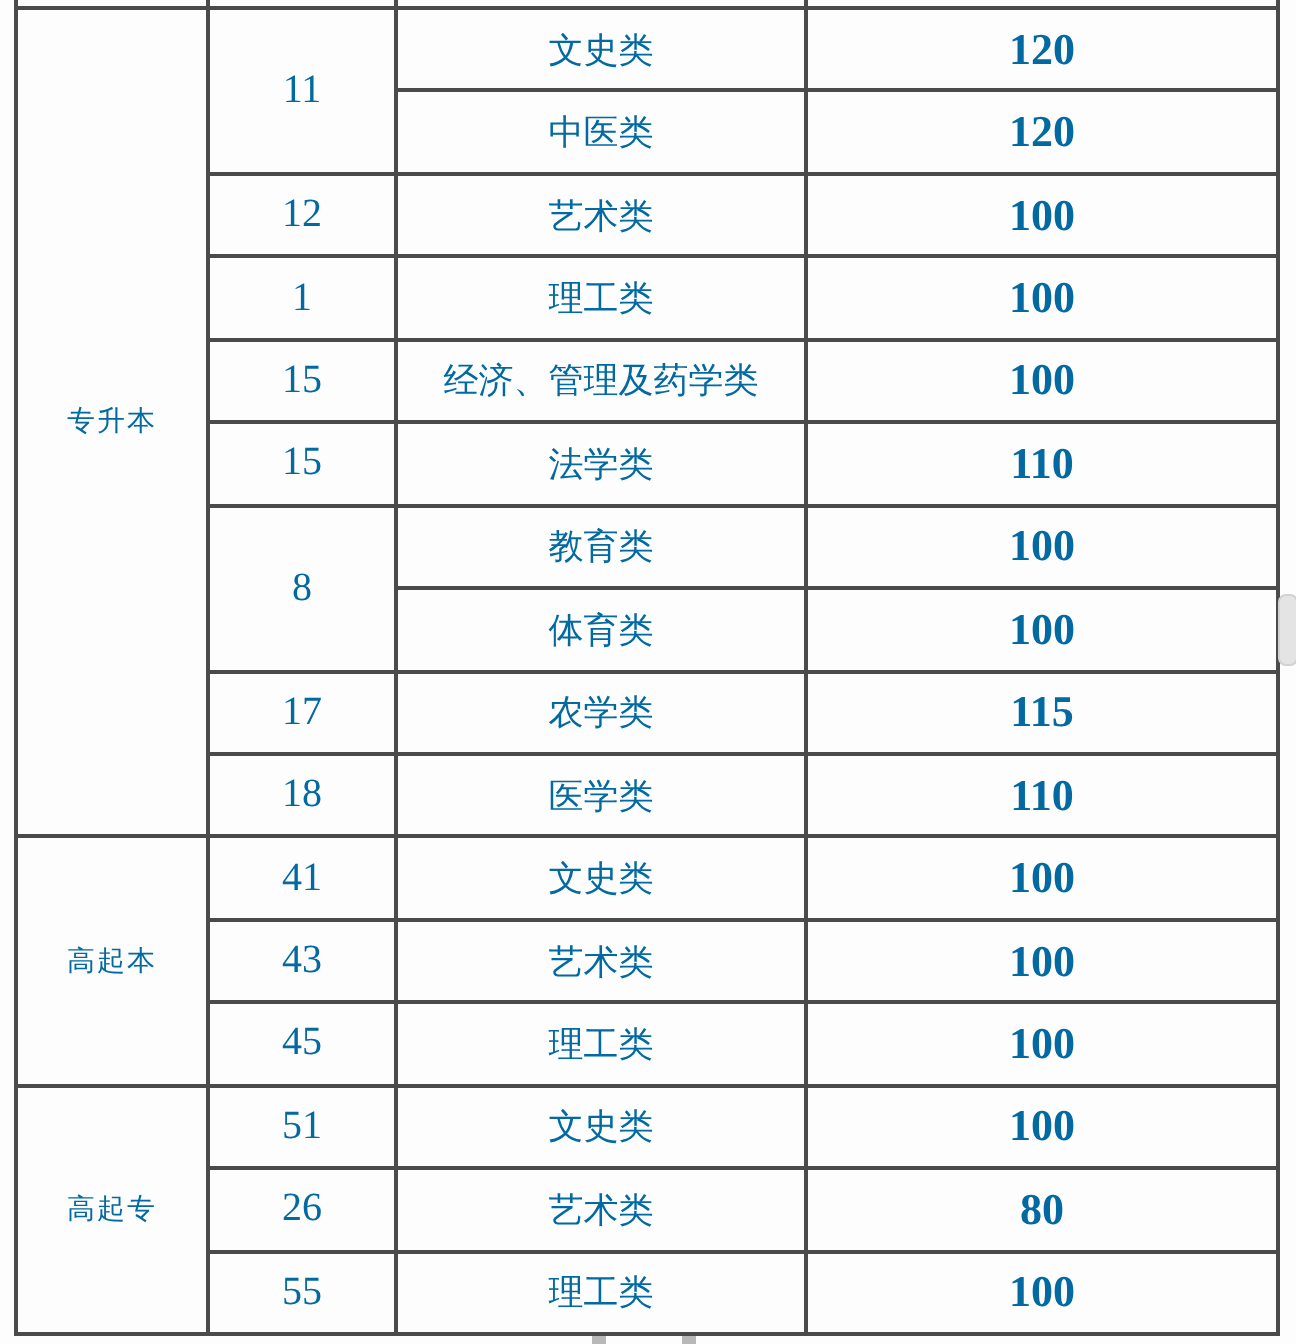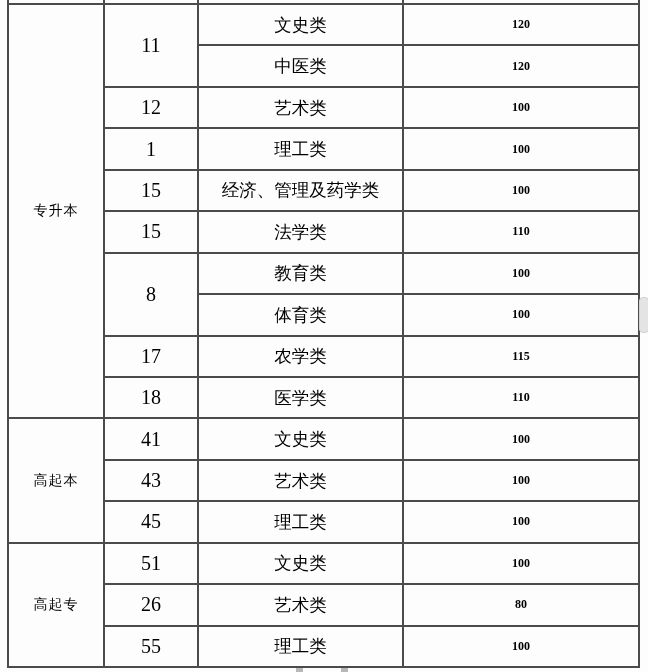--- a/index.html
+++ b/index.html
@@ -17,31 +17,31 @@
     top: -2px;
     width: 631px;
     border-collapse: collapse;
     table-layout: fixed;
   }
   .score-table td {
     border: 2px solid #4b4b4b;
     text-align: center;
     vertical-align: middle;
     padding: 0;
-    color: #000000;
+    color: #0369a1;
     height: 39.45px;
     overflow: hidden;
     white-space: nowrap;
     margin-top: 48px;
   }
   .score-table tr.cut-row td { height: 3px; }
   td.cell-category { font-size: 14px; letter-spacing: 1px; }
   td.cell-code     { font-size: 20px; }
   td.cell-subject  { font-size: 17.5px; }
-  td.cell-score    { font-size: 12px; font-weight: 700; }
+  td.cell-score    { font-size: 22px; font-weight: 700; }
   .scrollbar-thumb {
     position: absolute;
     left: 639px;
     top: 297px;
     width: 8px;
     height: 34px;
     background: #e4e4e4;
     border: 1px solid #d2d2d2;
     border-radius: 4px;
   }

